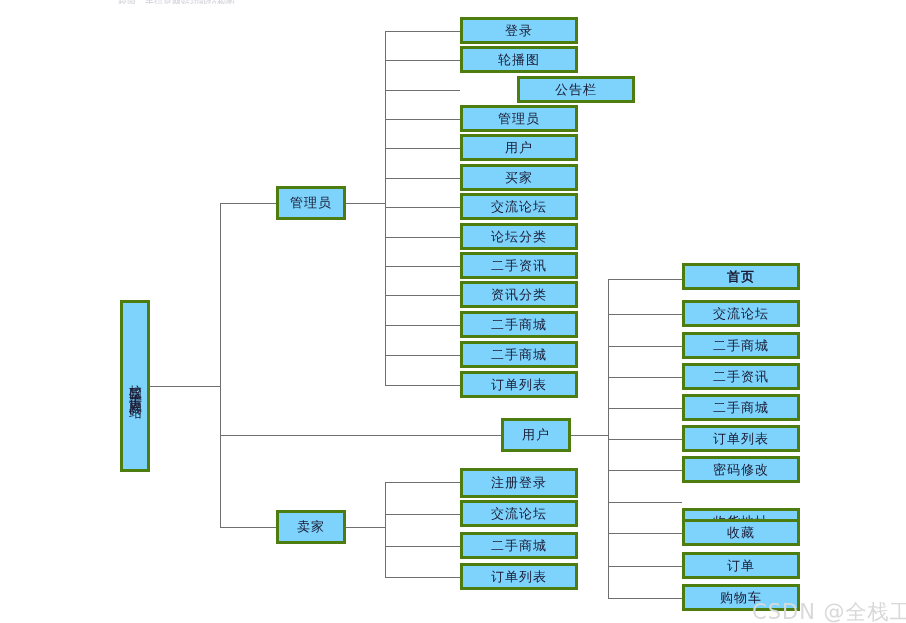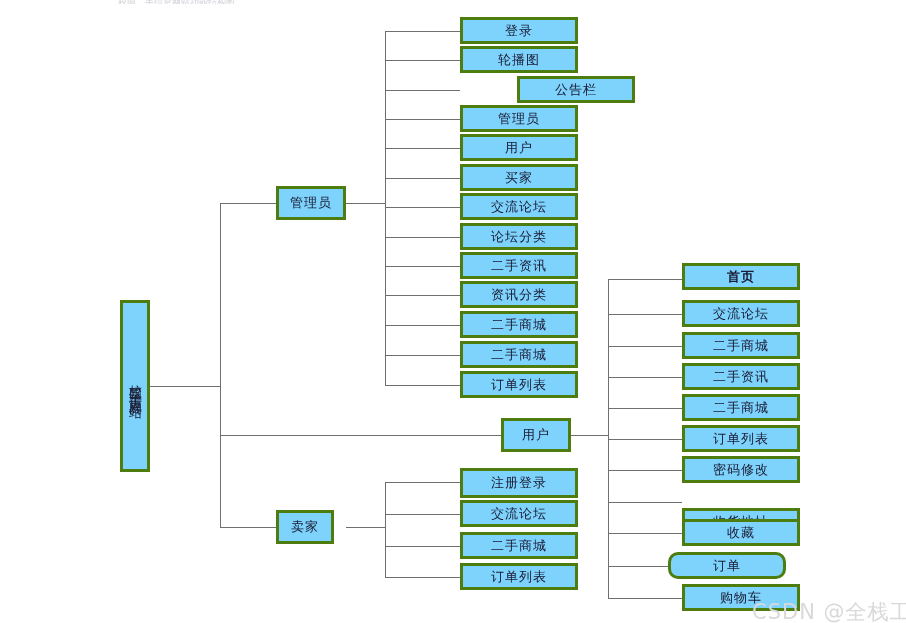--- a/index.html
+++ b/index.html
@@ -172,27 +172,27 @@
       </div>
       <div class="node" style="left: 682px; top: 456px; width: 118px; height: 27px;">
         <span>密码修改</span>
       </div>
       <div class="node" style="left: 682px; top: 488px; width: 118px; height: 27px; margin-top: 20px;">
         <span>收货地址</span>
       </div>
       <div class="node" style="left: 682px; top: 519px; width: 118px; height: 27px;">
         <span>收藏</span>
       </div>
-      <div class="node" style="left: 668px; top: 552px; width: 118px; height: 27px; border-radius: 10px;">
+      <div class="node" style="left: 682px; top: 552px; width: 118px; height: 27px;">
         <span>订单</span>
       </div>
       <div class="node" style="left: 682px; top: 584px; width: 118px; height: 27px;">
         <span>购物车</span>
       </div>
-      <div class="node" style="left: 276px; top: 510px; width: 58px; height: 34px;">
+      <div class="node" style="left: 276px; top: 510px; width: 70px; height: 34px;">
         <span>卖家</span>
       </div>
       <div class="node" style="left: 460px; top: 468px; width: 118px; height: 30px;">
         <span>注册登录</span>
       </div>
       <div class="node" style="left: 460px; top: 500px; width: 118px; height: 27px;">
         <span>交流论坛</span>
       </div>
       <div class="node" style="left: 460px; top: 532px; width: 118px; height: 27px;">
         <span>二手商城</span>

